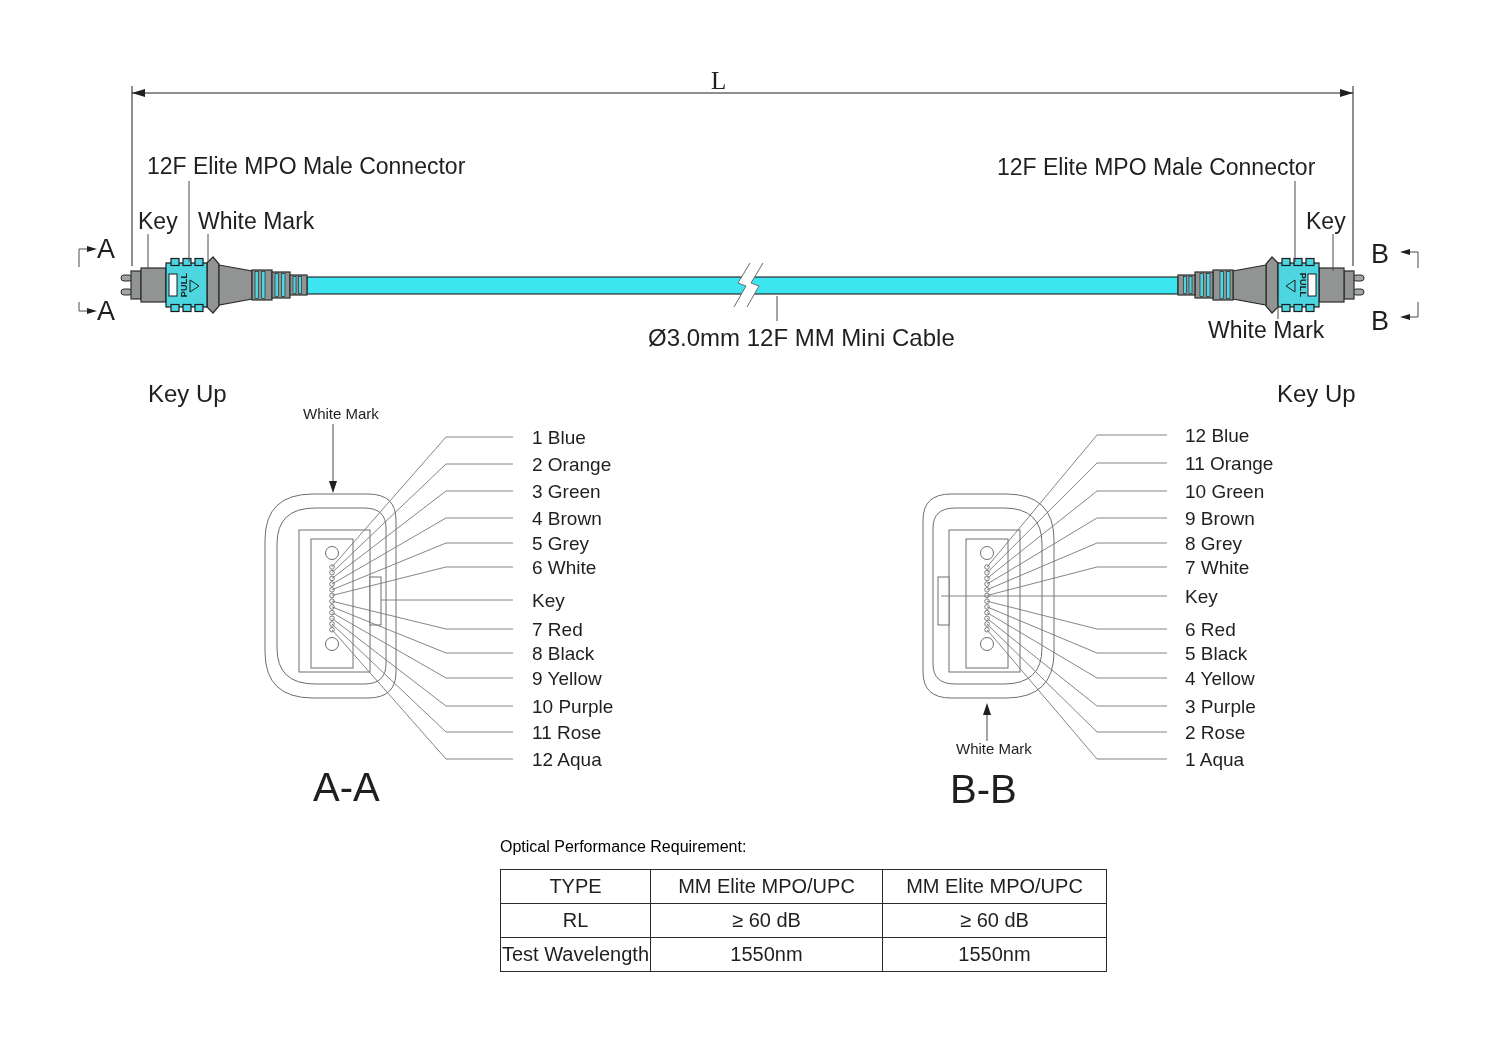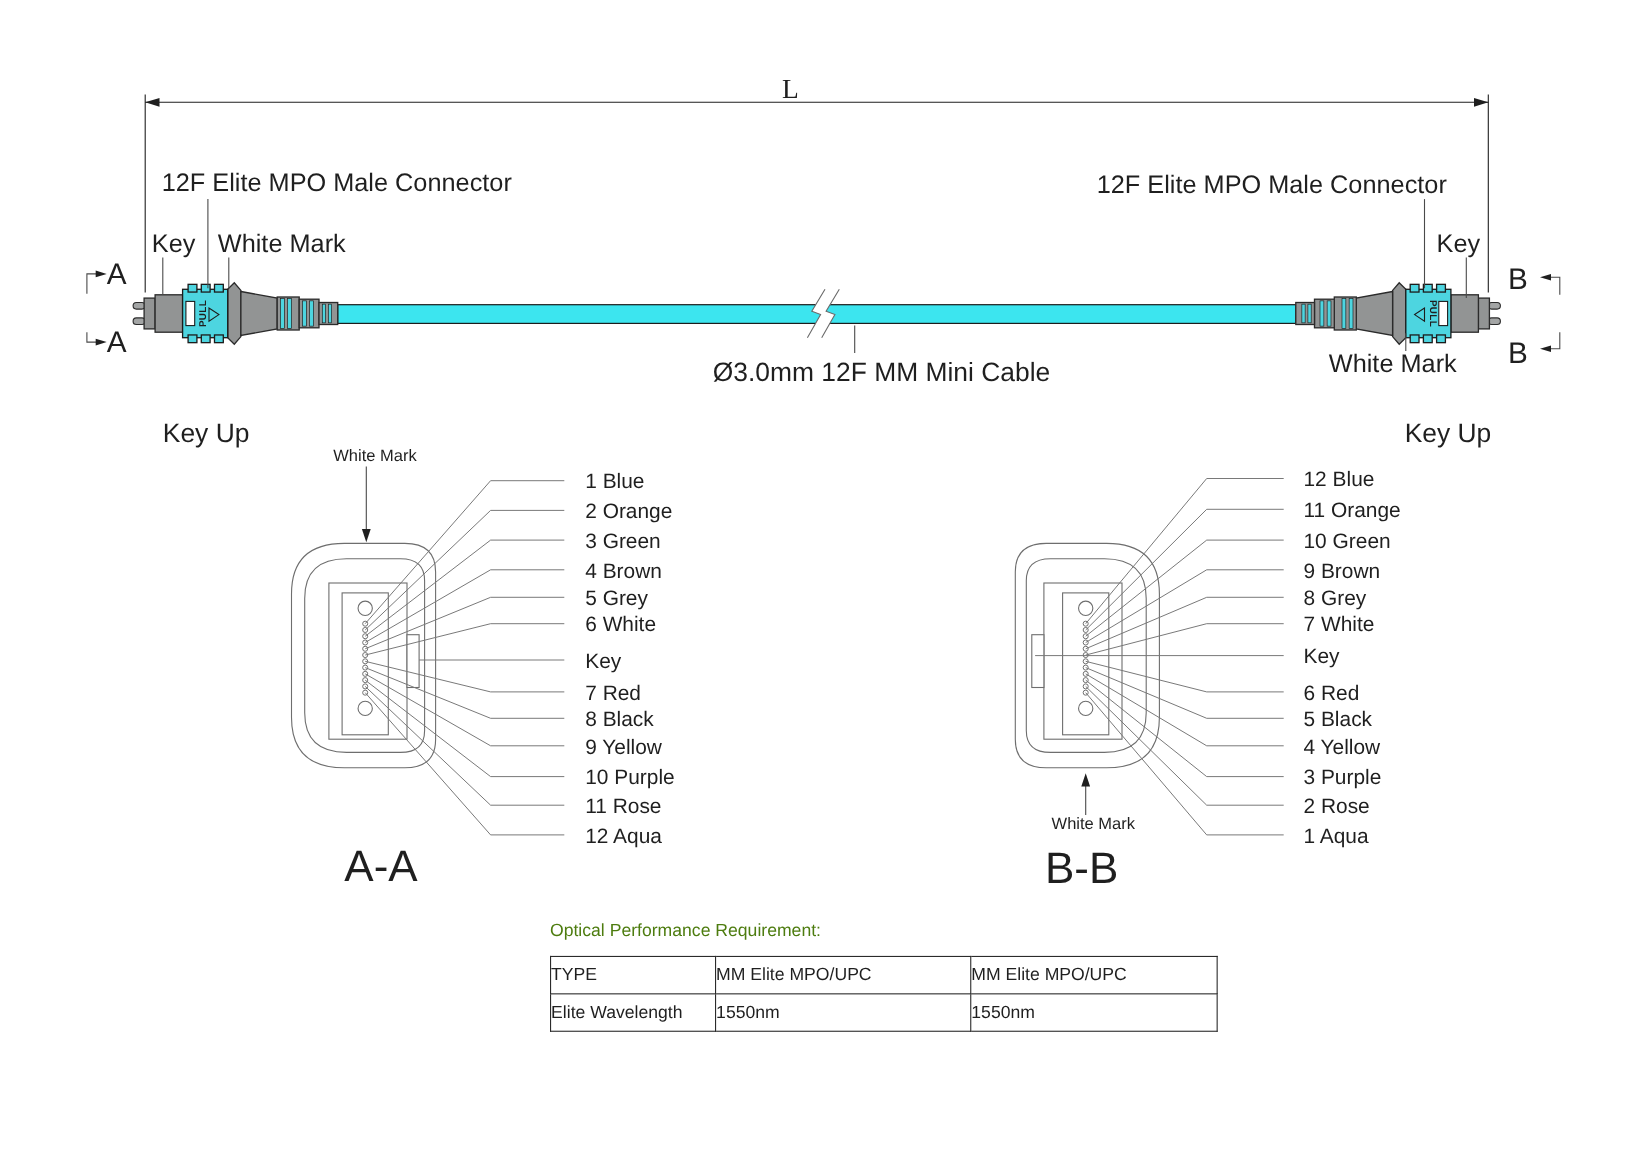--- a/index.html
+++ b/index.html
@@ -24,24 +24,24 @@
   .pin{fill:#a3a5a5;stroke:#2b2b2b;stroke-width:1;}
   .bodyg{fill:var(--gray);stroke:#2b2b2b;stroke-width:1.2;}
   .boot{fill:var(--boot);stroke:#1c1c1c;stroke-width:1.2;}
   .slot{fill:#ffffff;stroke:#1c1c1c;stroke-width:1;}
   .tri{fill:none;stroke:#1c1c1c;stroke-width:1;}
   .stripe{fill:var(--boot);stroke:#1c1c1c;stroke-width:.6;}
   .cable{fill:var(--cable);stroke:#1c1c1c;stroke-width:1.1;}
   .brk{fill:#ffffff;stroke:none;}
   .brkline{fill:none;stroke:#6a6a6a;stroke-width:1;}
   .tbl-wrap{position:absolute;left:500px;top:838px;}
-  .tbl-title{font-size:16px;color:#4d7c0f;margin:0 0 13px 0;}
+  .tbl-title{font-size:16px;color:#000000;margin:0 0 13px 0;}
   table.perf{border-collapse:collapse;table-layout:fixed;}
-  table.perf td{border:1px solid #2b2b2b;height:33px;vertical-align:middle;
-                font-size:16px;color:#1f1f1f;padding:0;}
+  table.perf td{border:1px solid #2b2b2b;height:33px;text-align:center;vertical-align:middle;
+                font-size:20px;color:#1f1f1f;padding:0;}
 </style>
 </head>
 <body>
 
 <div class="stage">
 <svg width="1500" height="1060" viewBox="0 0 1500 1060">
 
   <g>
     <line class="dim" x1="132" y1="93" x2="1353" y2="93"></line>
     <polygon class="arr" points="132,93 145,89 145,97"></polygon>
@@ -249,20 +249,25 @@
           <col style="width:232px">
           <col style="width:224px">
         </colgroup>
       <tbody>
         <tr>
           <td>TYPE</td>
           <td>MM Elite MPO/UPC</td>
           <td>MM Elite MPO/UPC</td>
         </tr>
         <tr>
-          <td>Elite Wavelength</td>
+          <td>RL</td>
+          <td>≥ 60 dB</td>
+          <td>≥ 60 dB</td>
+        </tr>
+        <tr>
+          <td>Test Wavelength</td>
           <td>1550nm</td>
           <td>1550nm</td>
         </tr>
       </tbody>
     </table>
   </div>
 </div>
 
 </body></html>

